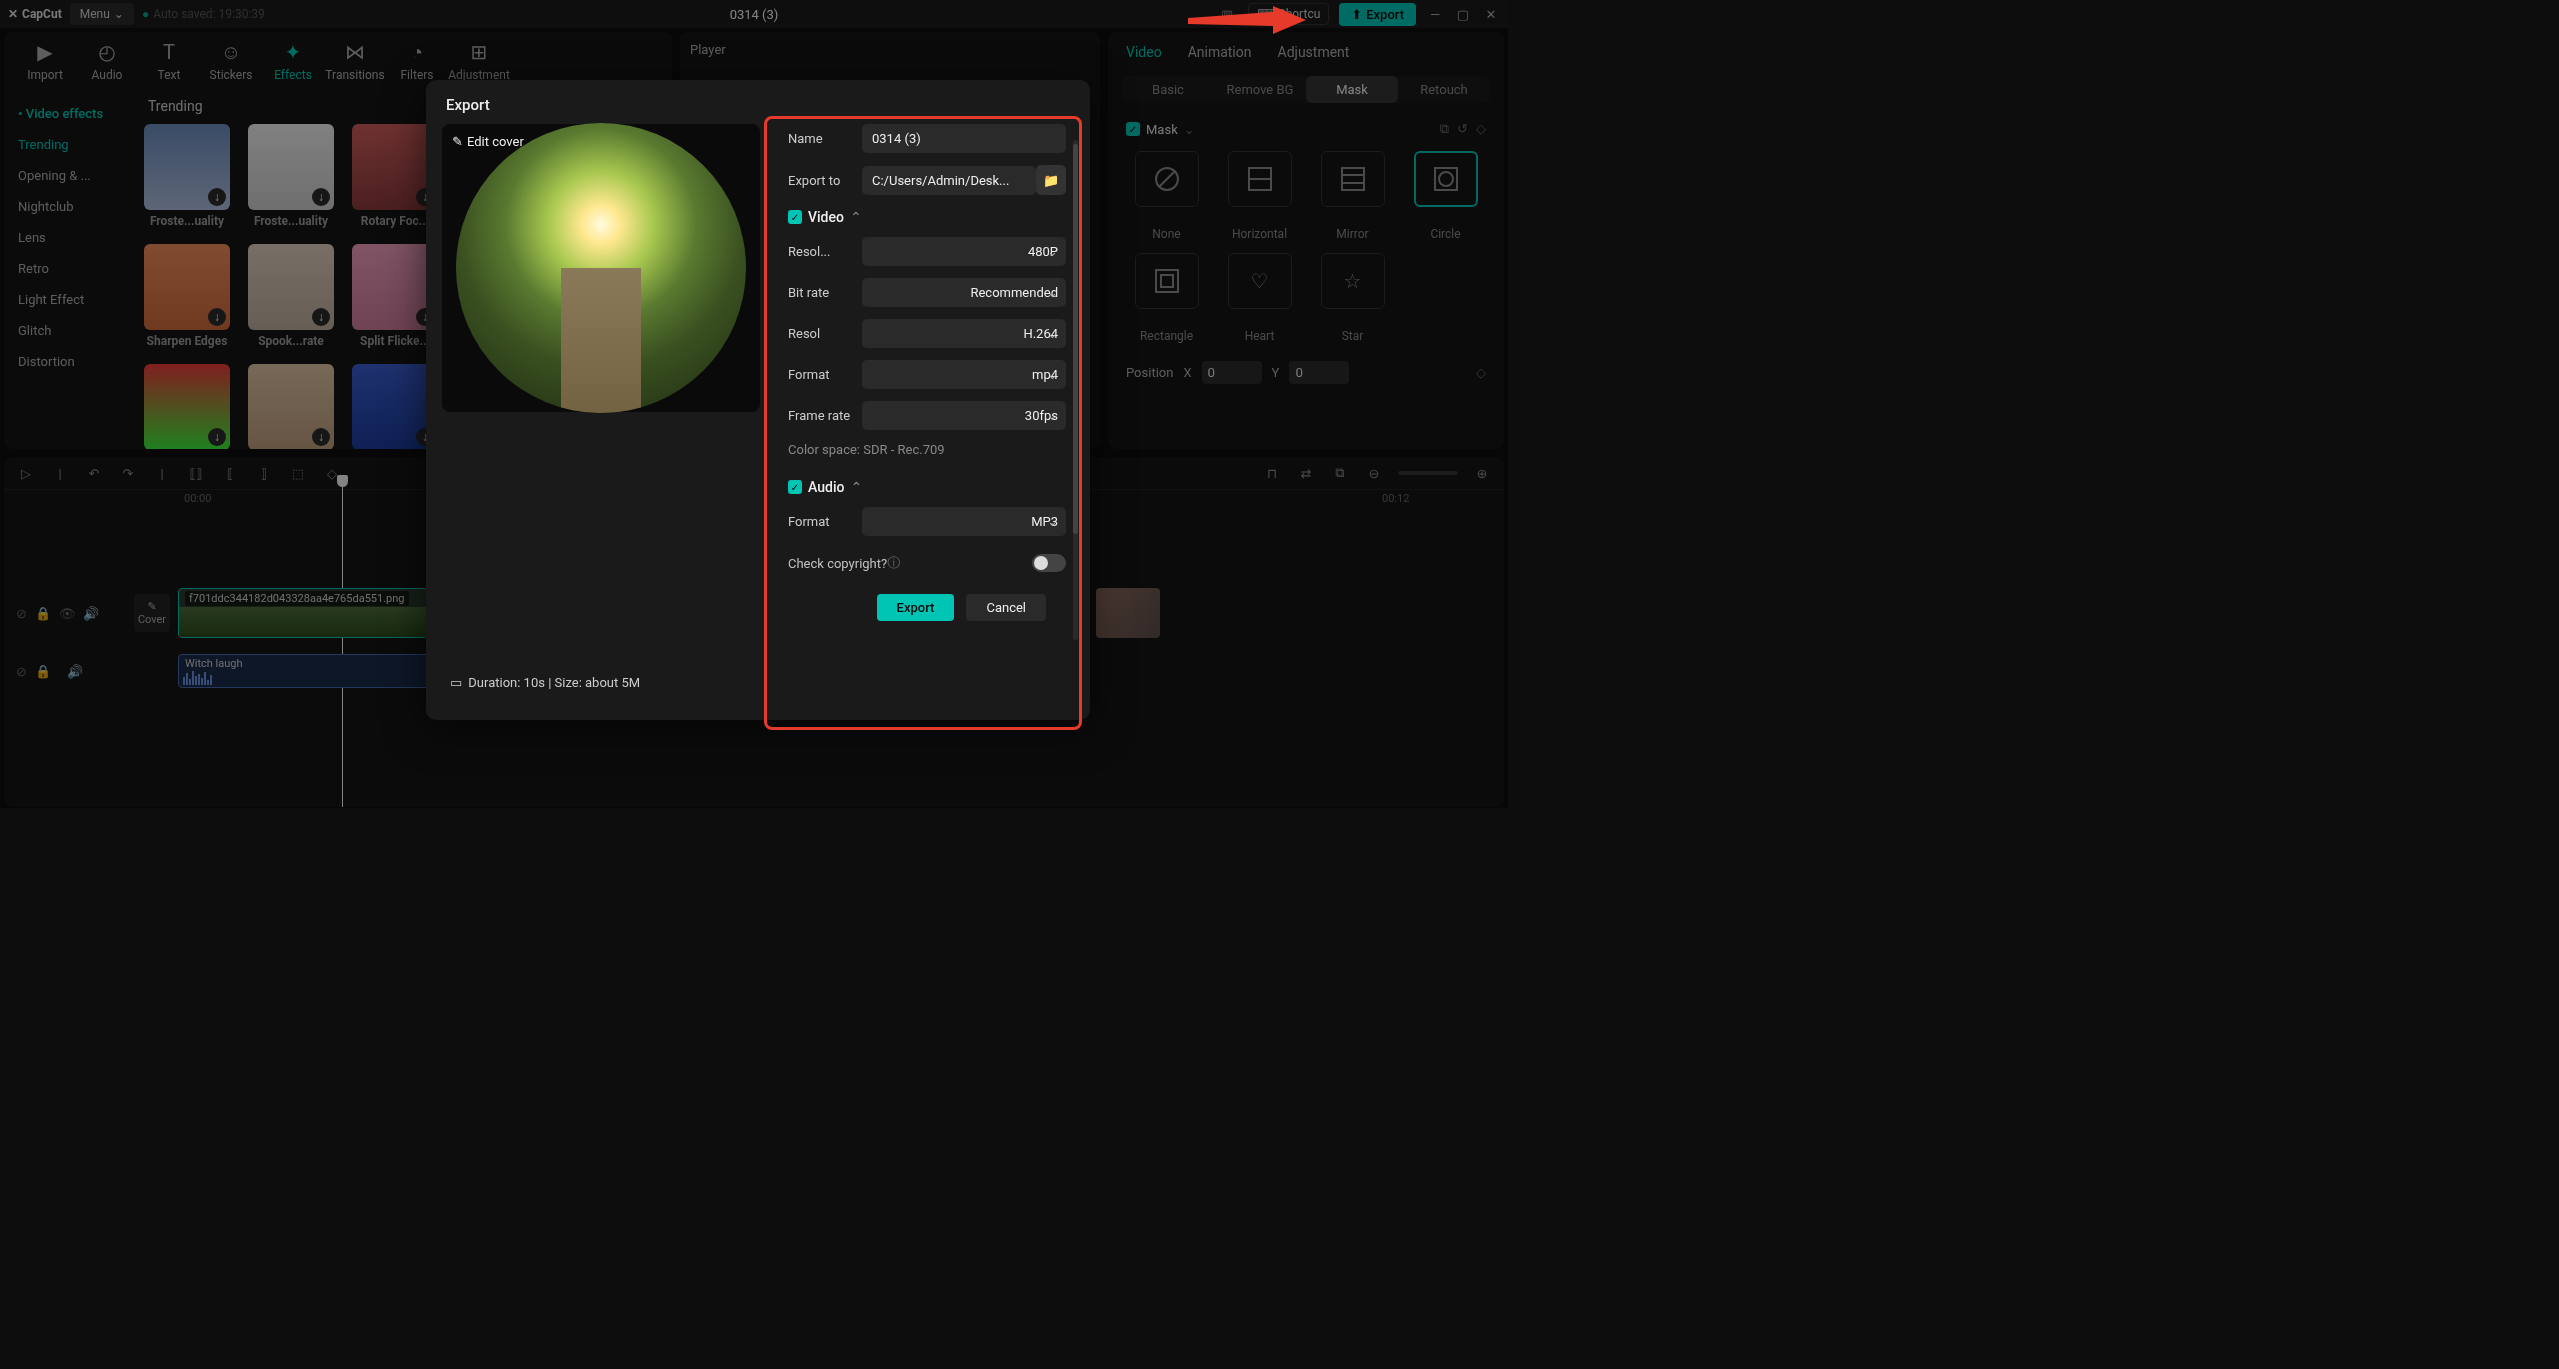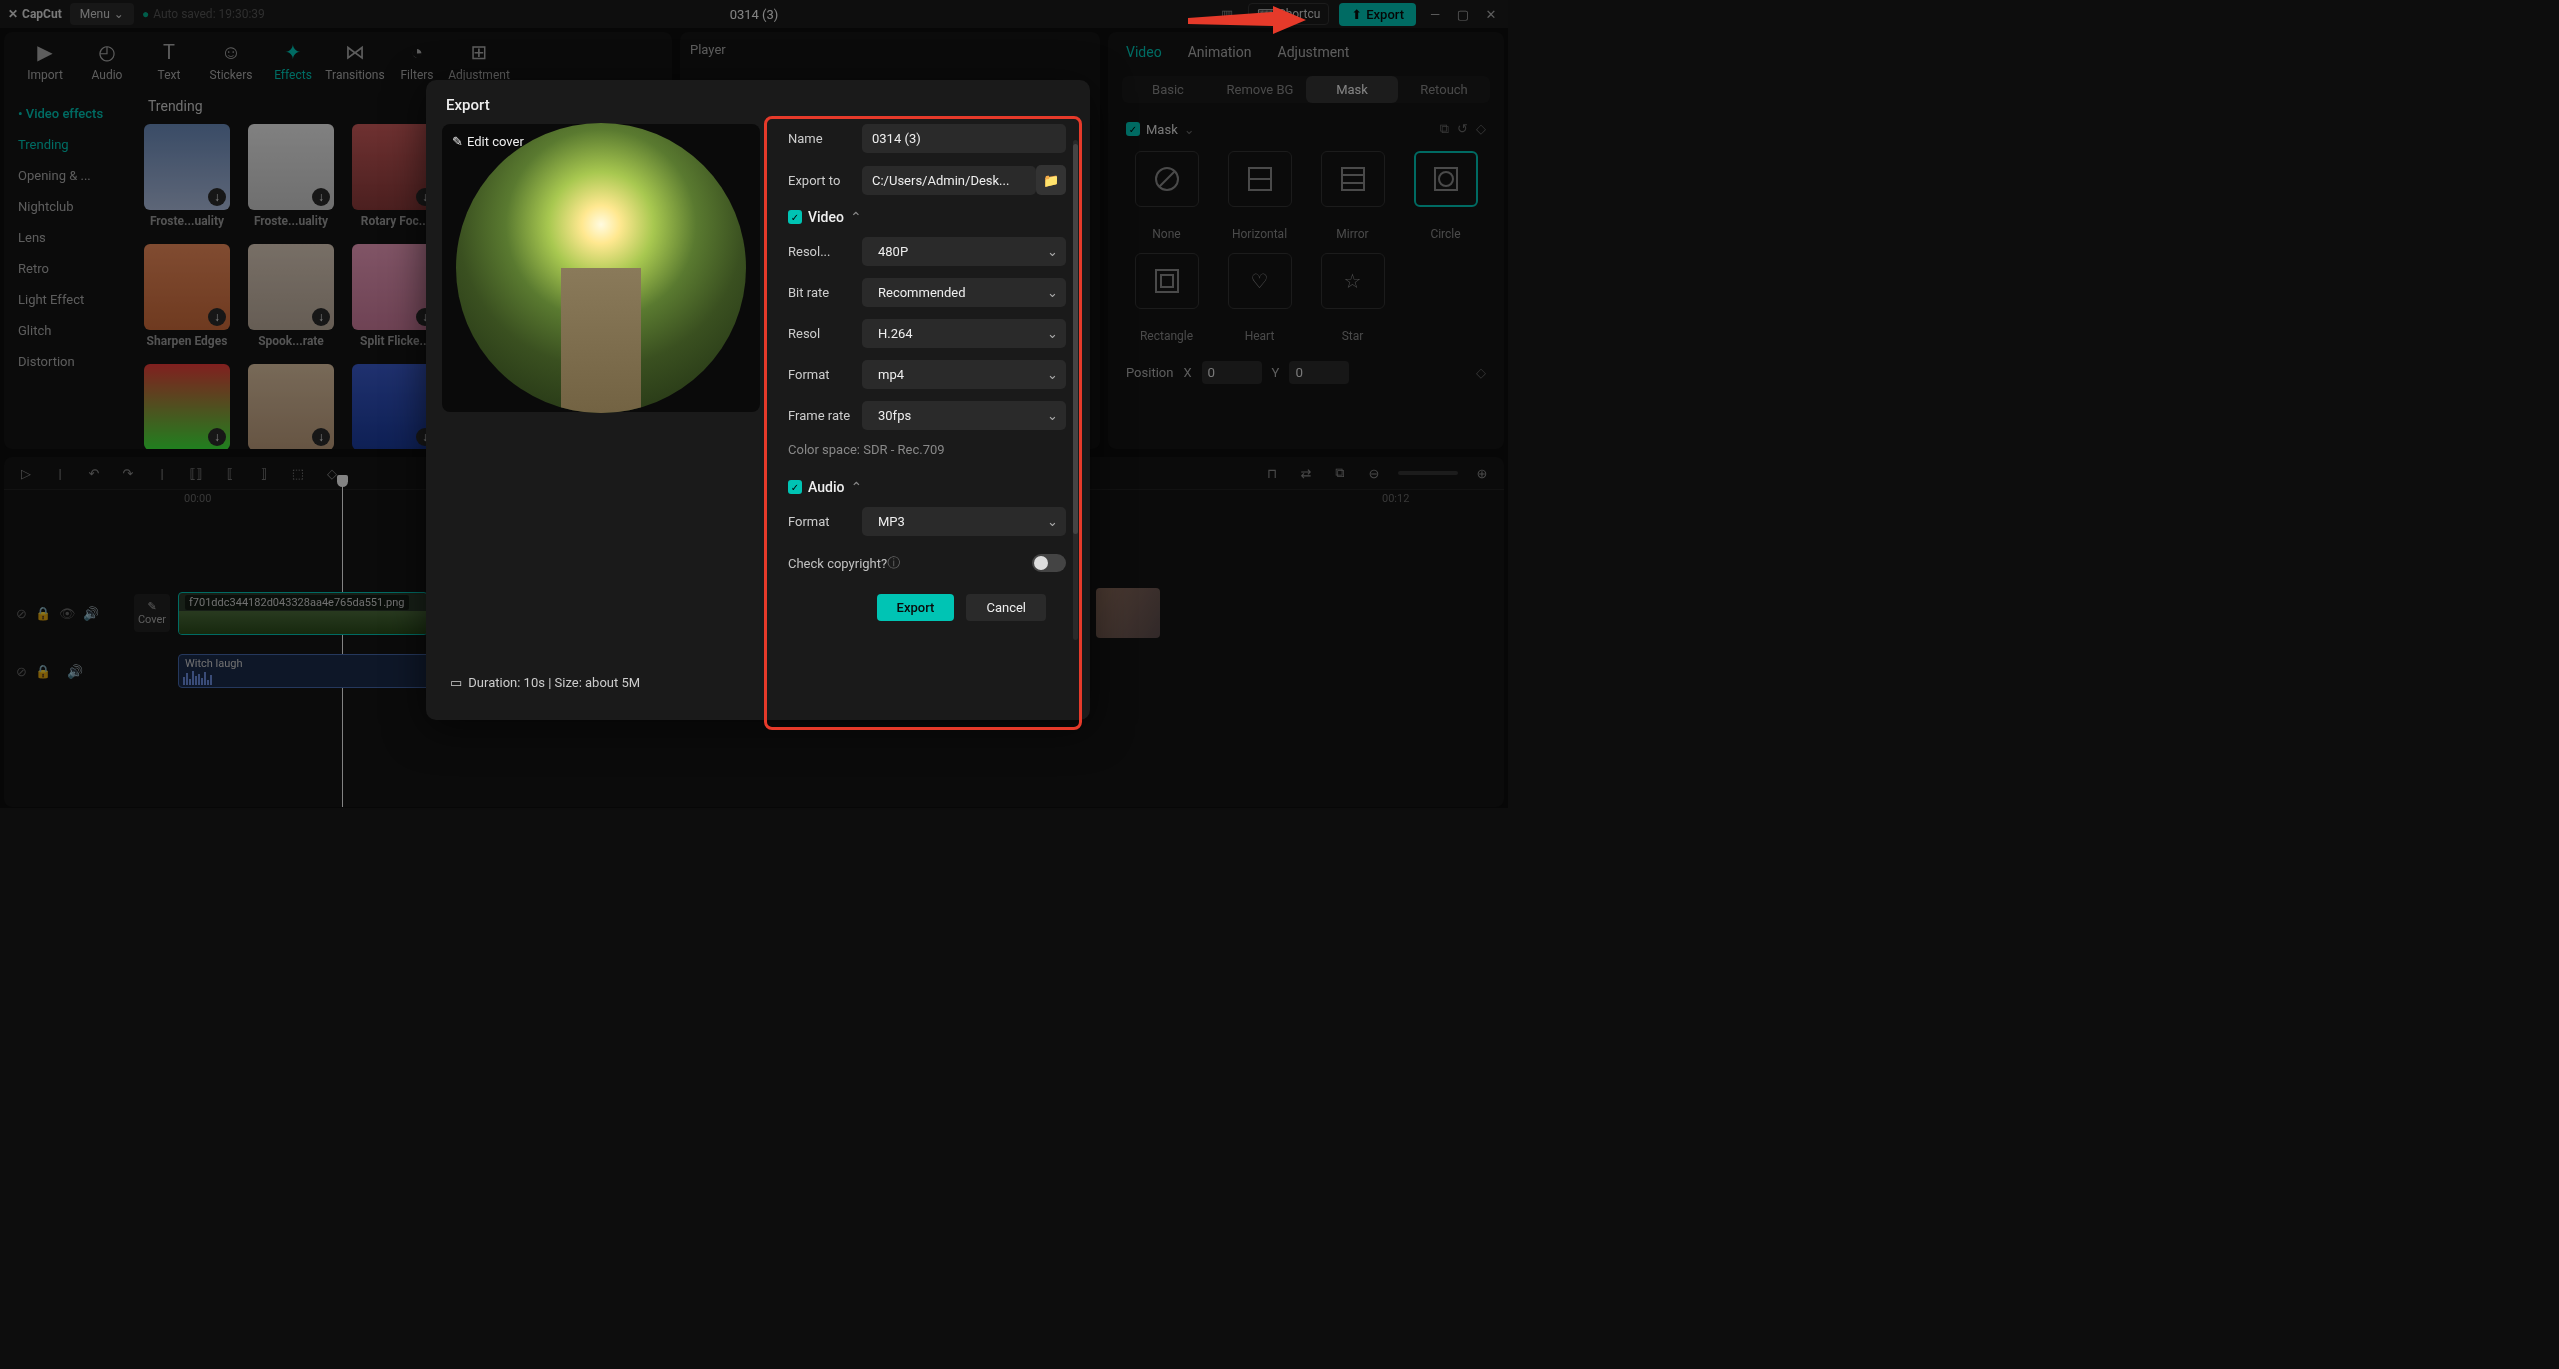--- a/index.html
+++ b/index.html
@@ -59,21 +59,21 @@
 .tl-toolbar { display:flex; align-items:center; gap:14px; padding:6px 12px; border-bottom:1px solid #222; color:#888; }
 .tl-tool { width:20px; height:20px; display:flex; align-items:center; justify-content:center; }
 .tl-toolbar-right { position:absolute; right:12px; display:flex; gap:14px; align-items:center; }
 .tl-ruler { height:24px; position:relative; margin-left:140px; }
 .tl-tick { position:absolute; top:2px; color:#666; font-size:11px; }
 .playhead { position:absolute; left:338px; top:24px; bottom:0; width:1px; background:#eee; }
 .playhead::before { content:""; position:absolute; top:-6px; left:-5px; width:11px; height:12px; background:#eee; border-radius:2px 2px 6px 6px; }
 .tl-row { display:flex; align-items:center; height:58px; padding:4px 12px; gap:8px; }
 .tl-controls { display:flex; gap:8px; color:#666; width:110px; }
 .cover-btn { width:36px; background:#222; border-radius:4px; text-align:center; padding:6px 2px; font-size:11px; color:#aaa; }
-.clip { height:43px; border-radius:4px; background:#2a3a2a; border:1px solid #00c4b4; position:relative; overflow:hidden; }
+.clip { height:50px; border-radius:4px; background:#2a3a2a; border:1px solid #00c4b4; position:relative; overflow:hidden; }
 .clip-label { position:absolute; top:2px; left:6px; font-size:11px; color:#ccc; background:rgba(0,0,0,.5); padding:1px 4px; border-radius:2px; }
 .audio-clip { height:34px; background:#1a2a4a; border:1px solid #4466aa; border-radius:4px; position:relative; }
 .audio-label { position:absolute; top:2px; left:6px; font-size:11px; color:#ccc; }
 
 
 .dim { position:absolute; inset:0; background:rgba(0,0,0,0.45); pointer-events:none; }
 .export-dialog { position:absolute; left:426px; top:80px; width:664px; height:640px; background:#1a1a1a; border-radius:10px; z-index:50; display:flex; flex-direction:column; box-shadow:0 8px 40px rgba(0,0,0,.6); }
 .ed-title { padding:16px 20px 10px; color:#eee; font-size:15px; font-weight:500; }
 .ed-body { display:flex; flex:1; padding:0 16px; gap:0; }
 .ed-left { width:330px; }
@@ -81,21 +81,21 @@
 .ed-cover-img { width:290px; height:290px; border-radius:50%; background: radial-gradient(circle at 50% 35%, #fffbe0 0%, #ffe890 8%, #a8c850 22%, #5a7a30 40%, #3a5020 60%, #1a2810 100%); position:relative; overflow:hidden; }
 .ed-cover-img::after { content:""; position:absolute; left:50%; top:50%; width:80px; height:200px; transform:translateX(-50%); background:linear-gradient(#8a7a5a,#6a5a3a); }
 .edit-cover { position:absolute; top:10px; left:10px; color:#eee; font-size:13px; display:flex; align-items:center; gap:4px; }
 .ed-duration { padding:14px 4px; color:#ccc; font-size:13px; display:flex; align-items:center; gap:6px; position:absolute; bottom:16px; left:20px; }
 .ed-right-wrap { flex:1; position:relative; }
 .red-box { position:absolute; left:-8px; top:-8px; right:-8px; bottom:-10px; border:3px solid #e63a2a; border-radius:8px; pointer-events:none; }
 .ed-right { padding:0 8px 0 16px; }
 .ed-row { display:flex; align-items:center; margin-bottom:12px; }
 .ed-label { width:74px; color:#ccc; font-size:13px; white-space:nowrap; overflow:hidden; text-overflow:ellipsis; }
 .ed-input { flex:1; background:#2a2a2a; border:none; color:#eee; padding:7px 10px; border-radius:5px; font-size:13px; }
-.ed-select { flex:1; background:#2a2a2a; border:none; color:#eee; padding:7px 16px; border-radius:5px; font-size:13px; text-align:left; position:relative; }
+.ed-select { flex:1; background:#2a2a2a; border:none; color:#eee; padding:7px 8px; border-radius:5px; font-size:13px; text-align:right; position:relative; }
 .ed-select::after { content:"⌄"; position:absolute; right:8px; color:#aaa; }
 .browse-btn { width:30px; height:30px; background:#333; border-radius:5px; display:flex; align-items:center; justify-content:center; color:#ddd; }
 .ed-section { display:flex; align-items:center; gap:6px; color:#eee; font-weight:500; margin:14px 0 12px; font-size:14px; }
 .color-note { color:#888; font-size:13px; margin:6px 0 8px; }
 .toggle { width:34px; height:18px; background:#444; border-radius:10px; position:relative; margin-left:auto; }
 .toggle::after { content:""; position:absolute; left:2px; top:2px; width:14px; height:14px; background:#ddd; border-radius:50%; }
 .ed-footer { display:flex; justify-content:flex-end; gap:12px; padding:10px 20px 0; }
 .ed-export { background:#00c4b4; color:#0a0a0a; border:none; padding:6px 20px; border-radius:4px; font-size:13px; font-weight:500; cursor:pointer; }
 .ed-cancel { background:#2a2a2a; color:#eee; border:none; padding:6px 20px; border-radius:4px; font-size:13px; cursor:pointer; }
 .ed-scroll { position:absolute; right:12px; top:60px; width:5px; height:500px; background:#2a2a2a; border-radius:3px; }

